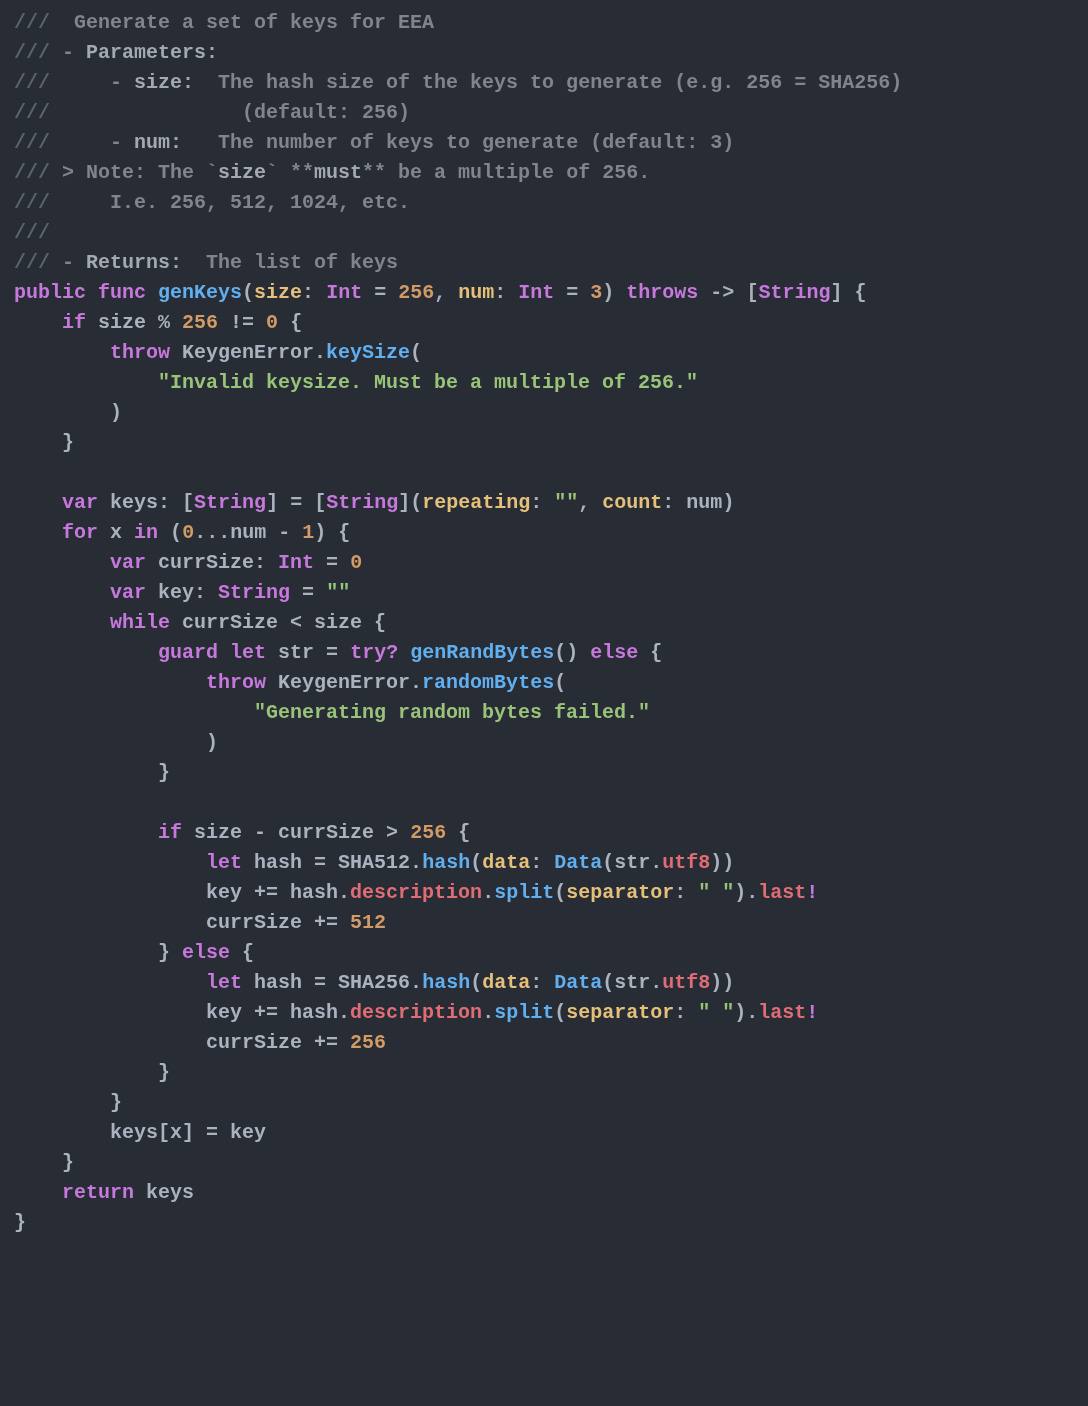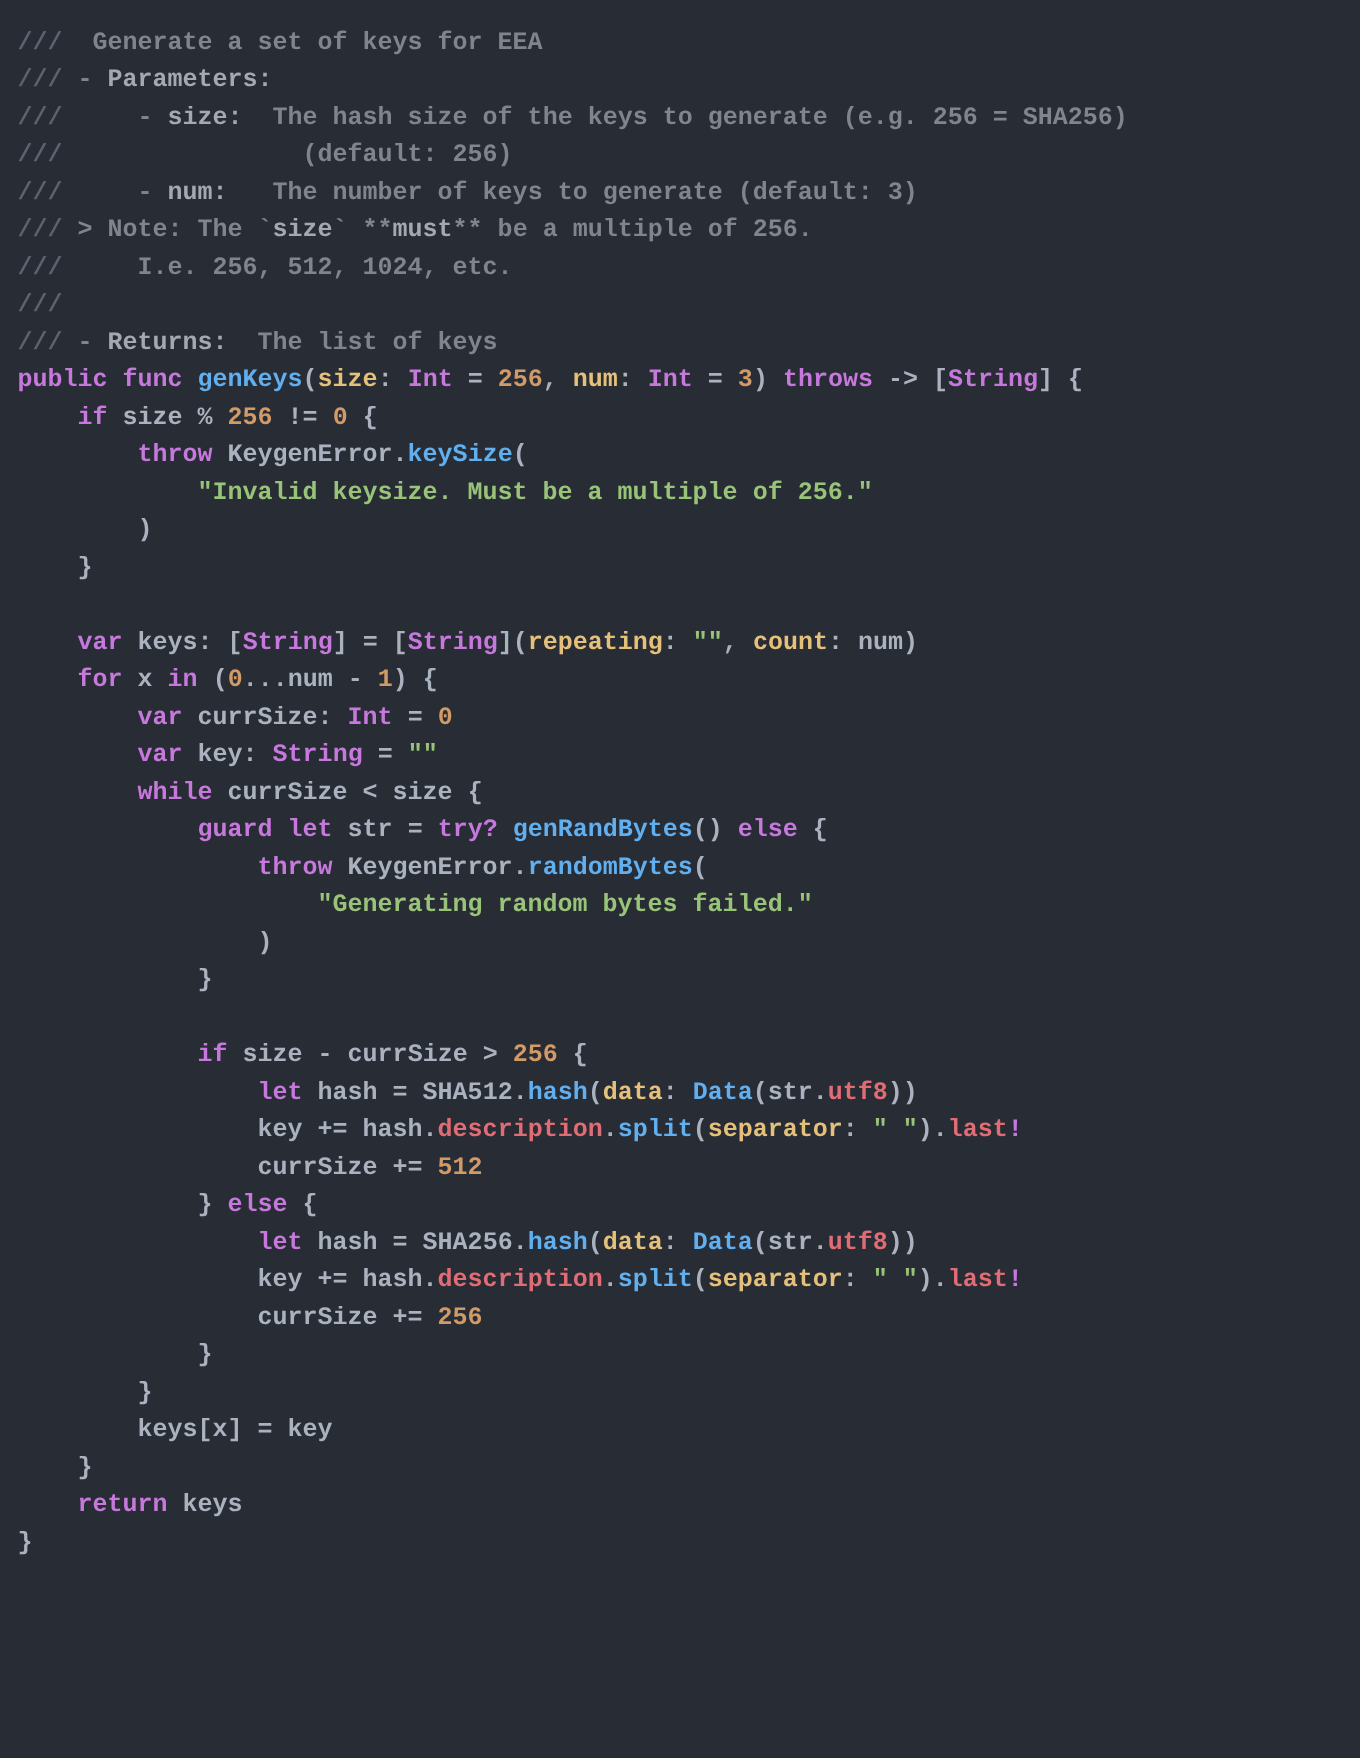--- a/index.html
+++ b/index.html
@@ -4,21 +4,21 @@
 <style>
   html, body {
     margin: 0;
     padding: 0;
     background: #282c34;
     width: 1088px;
     height: 1406px;
   }
   pre.code {
     margin: 0;
-    padding: 20px 14px;
+    padding: 8px 14px;
     font-family: "SF Mono", Menlo, Consolas, "Liberation Mono", monospace;
     font-size: 20px;
     line-height: 30px;
     color: #abb2bf;
     white-space: pre;
     font-weight: 600;
   }
   .c-comment   { color: #7f848e; font-style: normal; }
   .c-comment .slashes { color: #5c6370; }
   .c-docstrong { color: #a3a9b3; font-weight: 700; }

